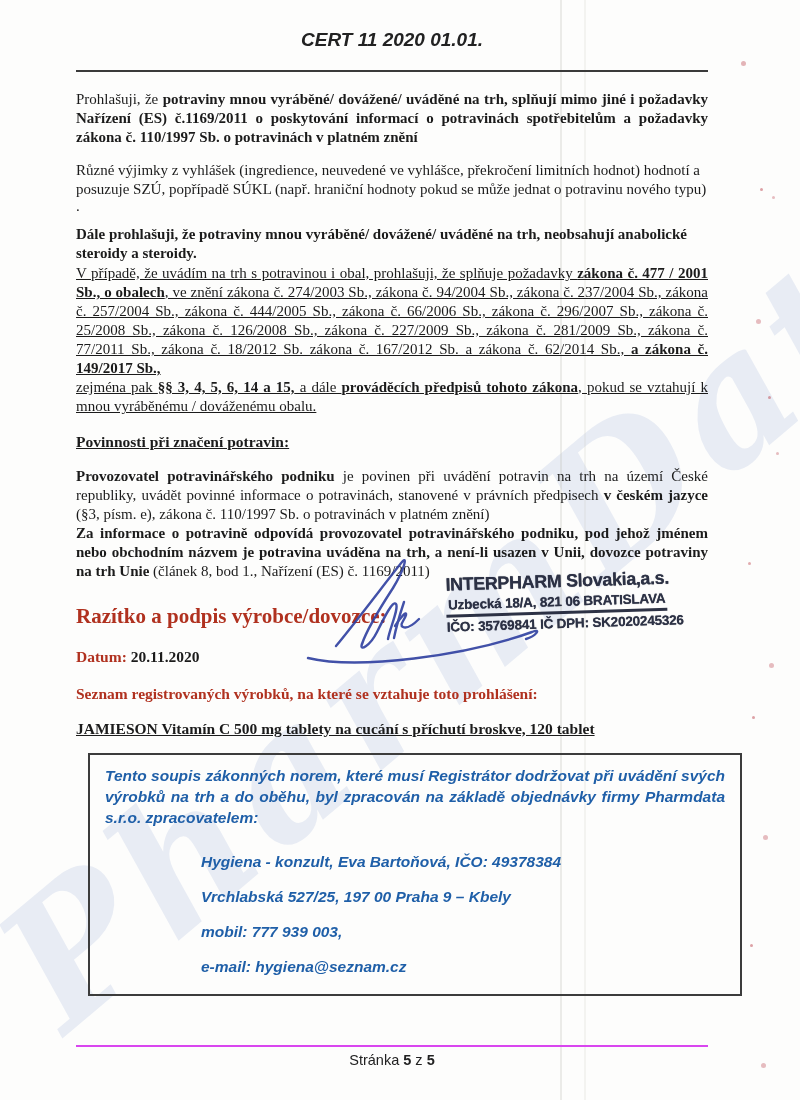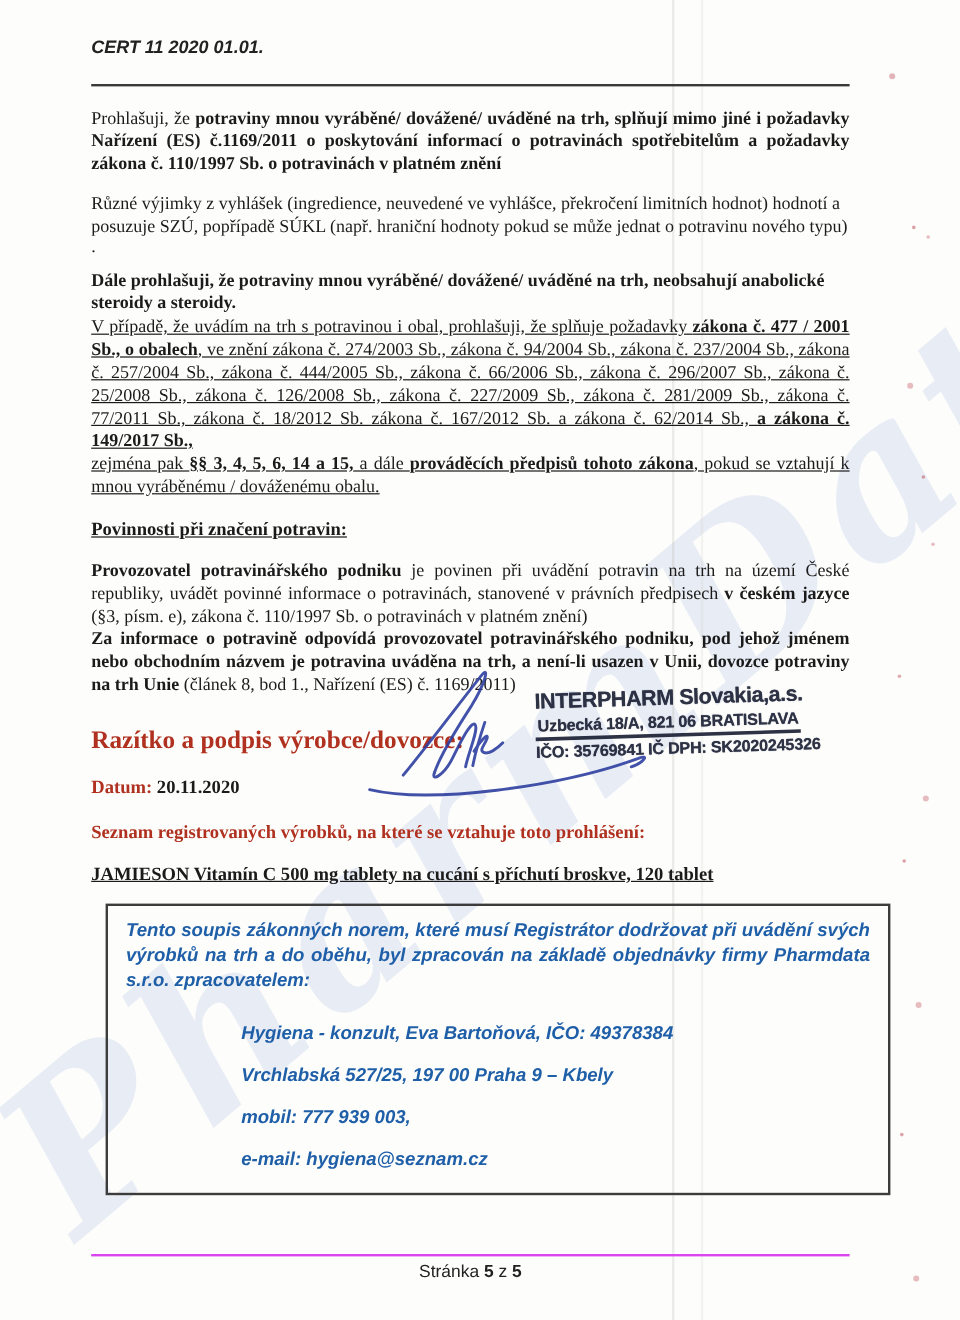--- a/index.html
+++ b/index.html
@@ -27,22 +27,22 @@
       776px 452px 0 0 rgba(196,90,100,0.4),
       748px 562px 0 0 rgba(190,70,80,0.45),
       770px 664px 0 1px rgba(196,90,100,0.4),
       752px 716px 0 0 rgba(190,70,80,0.5),
       764px 836px 0 1px rgba(196,90,100,0.4),
       750px 944px 0 0 rgba(190,70,80,0.5),
       762px 1064px 0 1px rgba(196,90,100,0.4);
   }
   .content{position:relative;padding:30px 92px 0 76px;font-size:15px;line-height:19px;}
   .doc-code{
-    text-align:left;font-family:"Liberation Sans",sans-serif;font-style:italic;
-    font-size:15px;font-weight:bold;color:#222;height:20px;
+    text-align:center;font-family:"Liberation Sans",sans-serif;font-style:italic;
+    font-size:19px;font-weight:bold;color:#222;height:20px;
   }
   .rule{border:0;border-top:2px solid #3a3a3a;margin:20px 0 0 0;}
   .para{margin:14px 0 0 0;}
   .just{text-align:justify;}
   .mt18{margin-top:18px;} .mt12{margin-top:1px;text-decoration:underline;}
   .dot-line{margin:0;line-height:14px;}
   .bold{font-weight:bold;}
   .heading-underline{
     margin-top:16px;font-weight:bold;text-decoration:underline;font-size:15.5px;
   }

